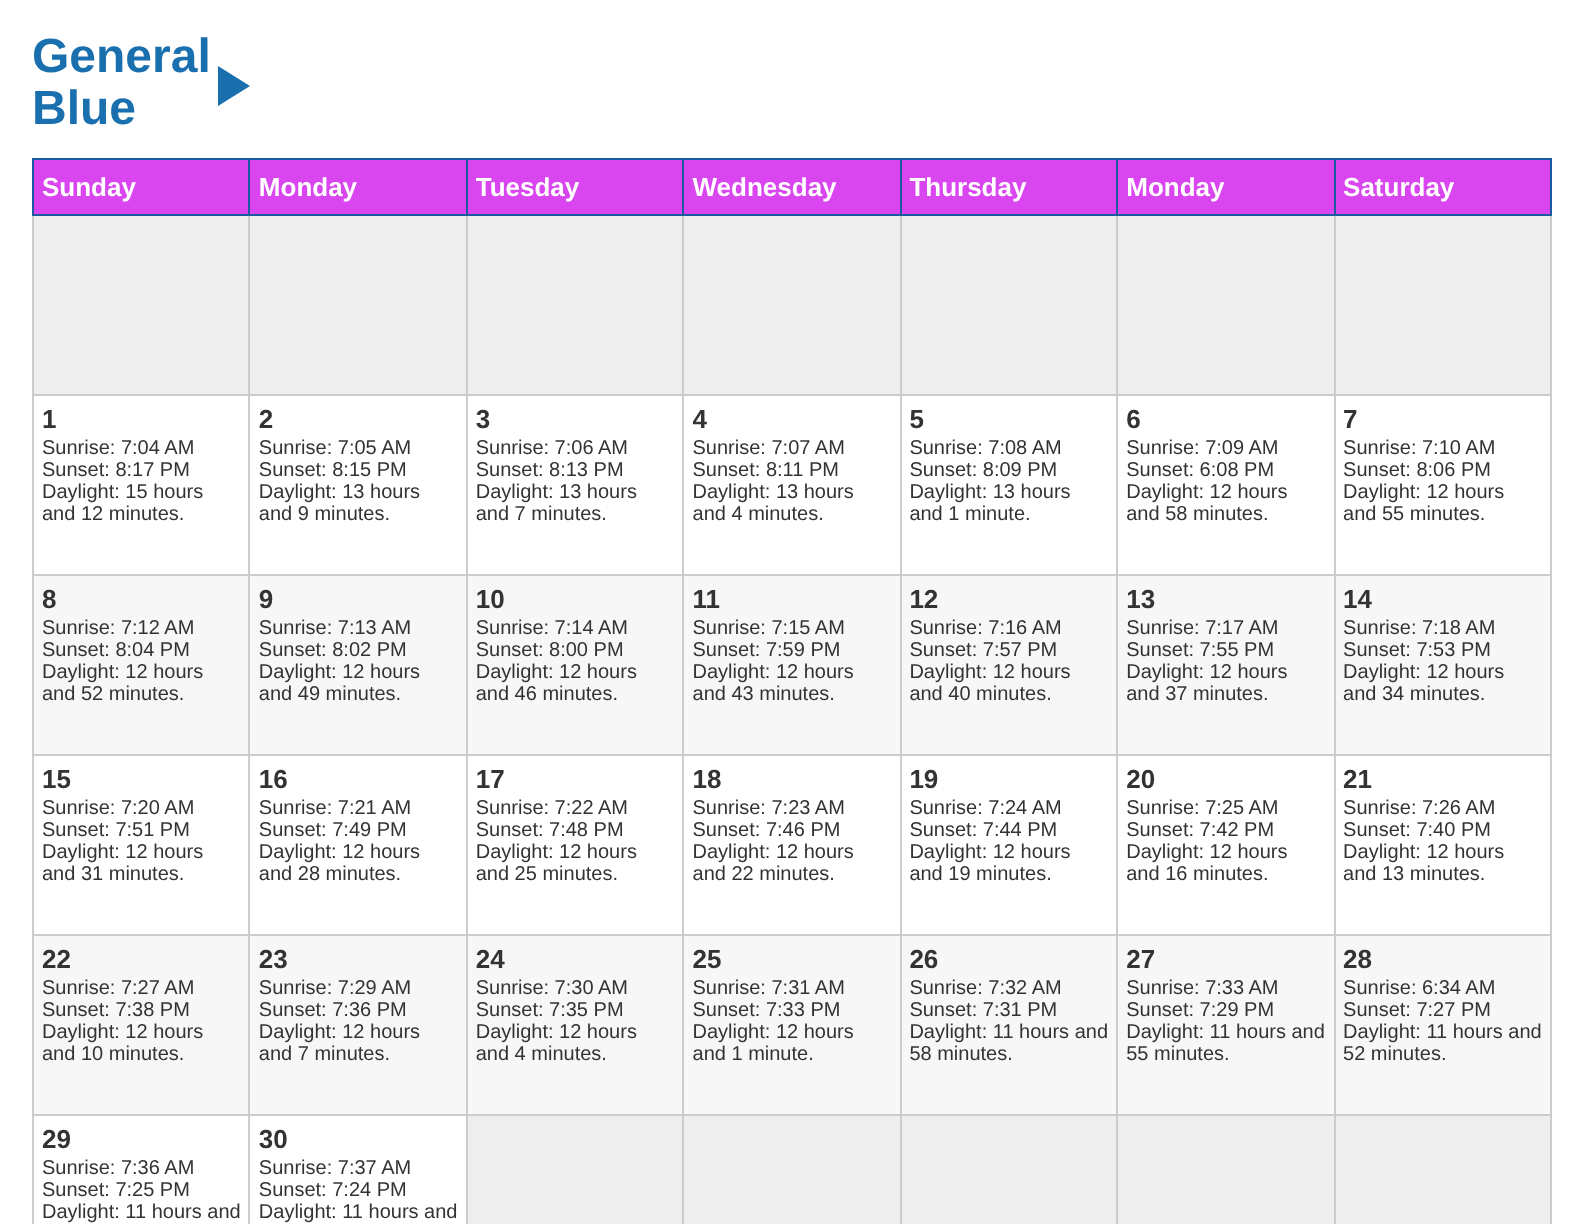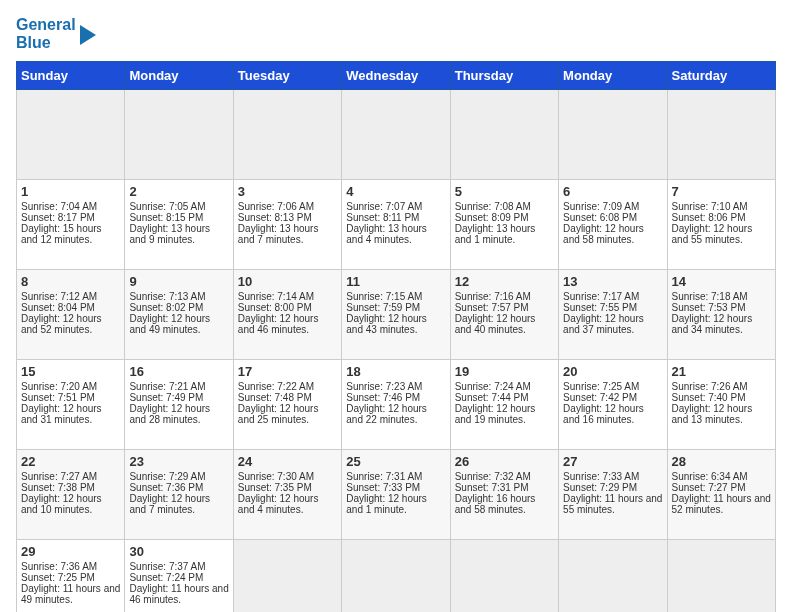--- a/index.html
+++ b/index.html
@@ -15,21 +15,21 @@
       justify-content: space-between;
       align-items: flex-start;
       margin-bottom: 10px;
     }
     .logo {
       display: flex;
       align-items: center;
       gap: 4px;
     }
     .logo-text {
-      font-size: 16px;
+      font-size: 24px;
       font-weight: bold;
       color: #333;
       line-height: 1.1;
     }
     .logo-text span { color: #1a6faf; }
     .logo-arrow {
       width: 0;
       height: 0;
       border-top: 10px solid transparent;
       border-bottom: 10px solid transparent;
@@ -45,21 +45,21 @@
     .location {
       font-size: 14px;
       color: #555;
     }
     table {
       width: 100%;
       border-collapse: collapse;
       table-layout: fixed;
     }
     thead tr th {
-      background: #1d4ed8;
+      background: #d946ef;
       color: #fff;
       font-size: 13px;
       font-weight: bold;
       padding: 6px 4px;
       text-align: left;
       border: 1px solid #1a5a9e;
     }
     tbody tr td {
       border: 1px solid #ccc;
       vertical-align: top;
@@ -143,21 +143,21 @@
         <td><span class="day-num">18</span><span>Sunrise: 7:23 AM</span><br><span>Sunset: 7:46 PM</span><br><span>Daylight: 12 hours and 22 minutes.</span></td>
         <td><span class="day-num">19</span><span>Sunrise: 7:24 AM</span><br><span>Sunset: 7:44 PM</span><br><span>Daylight: 12 hours and 19 minutes.</span></td>
         <td><span class="day-num">20</span><span>Sunrise: 7:25 AM</span><br><span>Sunset: 7:42 PM</span><br><span>Daylight: 12 hours and 16 minutes.</span></td>
         <td><span class="day-num">21</span><span>Sunrise: 7:26 AM</span><br><span>Sunset: 7:40 PM</span><br><span>Daylight: 12 hours and 13 minutes.</span></td>
       </tr>
       <tr>
         <td><span class="day-num">22</span><span>Sunrise: 7:27 AM</span><br><span>Sunset: 7:38 PM</span><br><span>Daylight: 12 hours and 10 minutes.</span></td>
         <td><span class="day-num">23</span><span>Sunrise: 7:29 AM</span><br><span>Sunset: 7:36 PM</span><br><span>Daylight: 12 hours and 7 minutes.</span></td>
         <td><span class="day-num">24</span><span>Sunrise: 7:30 AM</span><br><span>Sunset: 7:35 PM</span><br><span>Daylight: 12 hours and 4 minutes.</span></td>
         <td><span class="day-num">25</span><span>Sunrise: 7:31 AM</span><br><span>Sunset: 7:33 PM</span><br><span>Daylight: 12 hours and 1 minute.</span></td>
-        <td><span class="day-num">26</span><span>Sunrise: 7:32 AM</span><br><span>Sunset: 7:31 PM</span><br><span>Daylight: 16 hours and 58 minutes.</span></td>
+        <td><span class="day-num">26</span><span>Sunrise: 7:32 AM</span><br><span>Sunset: 7:31 PM</span><br><span>Daylight: 11 hours and 58 minutes.</span></td>
         <td><span class="day-num">27</span><span>Sunrise: 7:33 AM</span><br><span>Sunset: 7:29 PM</span><br><span>Daylight: 11 hours and 55 minutes.</span></td>
         <td><span class="day-num">28</span><span>Sunrise: 6:34 AM</span><br><span>Sunset: 7:27 PM</span><br><span>Daylight: 11 hours and 52 minutes.</span></td>
       </tr>
       <tr>
         <td><span class="day-num">29</span><span>Sunrise: 7:36 AM</span><br><span>Sunset: 7:25 PM</span><br><span>Daylight: 11 hours and 49 minutes.</span></td>
         <td><span class="day-num">30</span><span>Sunrise: 7:37 AM</span><br><span>Sunset: 7:24 PM</span><br><span>Daylight: 11 hours and 46 minutes.</span></td>
         <td class="empty"></td>
         <td class="empty"></td>
         <td class="empty"></td>
         <td class="empty"></td>

